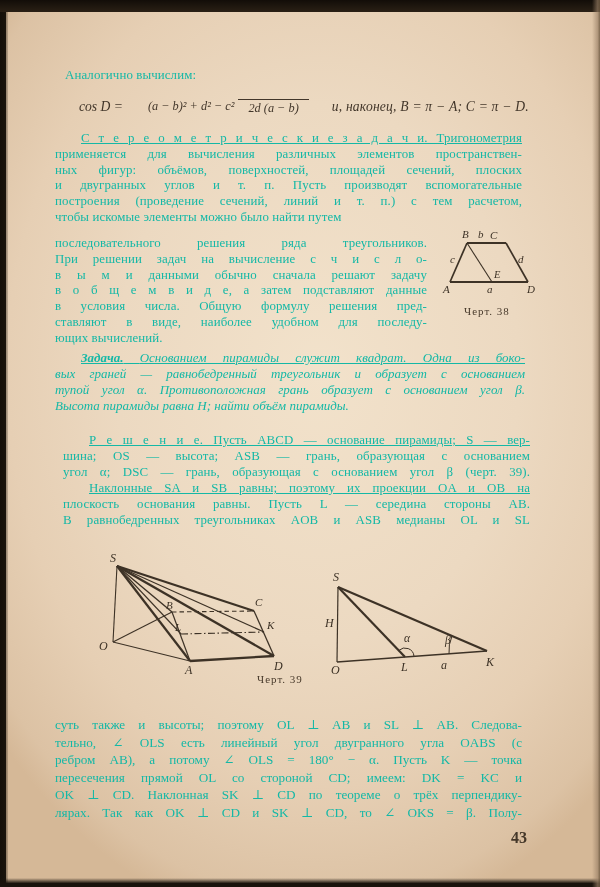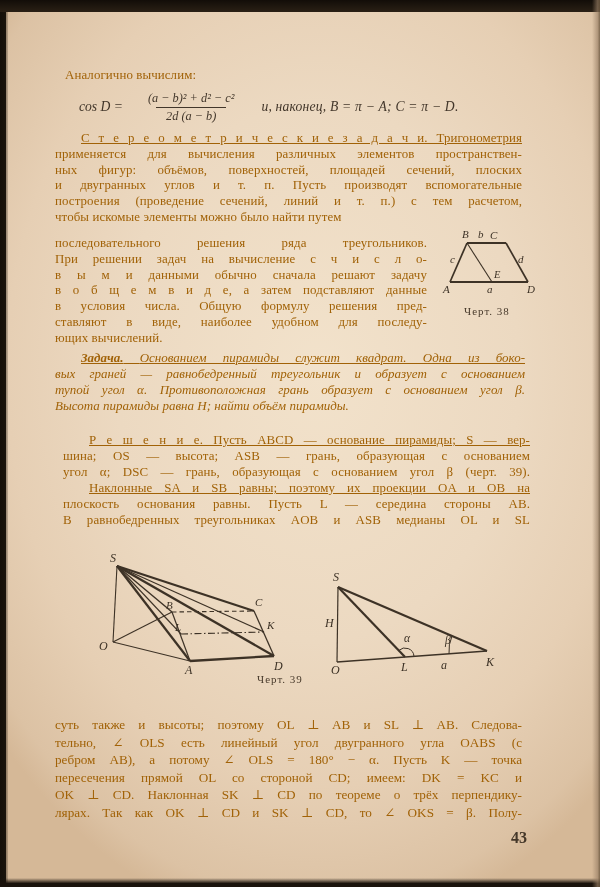--- a/index.html
+++ b/index.html
@@ -9,35 +9,35 @@
   }
   .paper{
     position:absolute;left:0;top:0;width:600px;height:887px;
     background:radial-gradient(ellipse 420px 560px at 53% 42%, #f2e2cb 0%, #ecd9c1 48%, #e6cfb4 74%, #dcc2a4 94%, #d5b897 100%);
   }
   .band-top{position:absolute;left:0;top:0;width:600px;height:12px;background:linear-gradient(#120d08,#2a2015);}
   .band-left{position:absolute;left:0;top:0;width:8px;height:887px;background:linear-gradient(90deg,#140f09,#32261733);border:0;}
   .band-left-core{position:absolute;left:0;top:0;width:6px;height:887px;background:#17110a;}
   .band-bottom{position:absolute;left:0;top:878px;width:600px;height:9px;background:linear-gradient(#3a2c1a00,#1a130c 60%);}
   .band-right{position:absolute;left:592px;top:0;width:8px;height:887px;background:linear-gradient(90deg,#c9af9200,#9a8066a8 70%,#6b573fd9);}
-  .ink{color:#a16207;}
+  .ink{color:#14b8a6;}
   .line{position:relative;white-space:normal;}
   .block{position:absolute;}
   .just .line{text-align:justify;text-align-last:justify;}
   .just .line.endline{text-align-last:left;}
   .ind{padding-left:26px;text-decoration:underline;}
   .body-txt{font-size:12.9px;letter-spacing:.1px;}
   .stereo{line-height:15.8px;}
   .taskp{font-style:italic;line-height:16.1px;font-size:13px;}
   .solp{line-height:16.05px;margin-left:8px;}
   .closep{line-height:17.5px;font-size:13.2px;}
   .bold{font-weight:bold;}
   .formula-row{position:absolute;display:flex;align-items:center;font-style:italic;font-size:13.6px;color:#42362a;}
   .formula-row .lhs{margin-right:6px;font-style:italic;}
-  .frac{display:inline-flex;flex-direction:column;align-items:center;margin:0 6px;font-size:12.3px;line-height:1.15;}
+  .frac{display:inline-flex;align-items:flex-start;margin:0 6px;font-size:12.3px;line-height:1.15;}
   .frac .num{padding:0 4px 1px;}
   .frac .den{border-top:1.2px solid #42362a;padding:1px 10px 0;}
   .formula-row .rhs{margin-left:8px;letter-spacing:.2px;}
   .caption{position:absolute;font-size:11px;color:#493b2c;letter-spacing:1px;}
   svg text{font-family:"Liberation Serif","DejaVu Serif",serif;font-style:italic;fill:#3d3226;}
   .pgnum{position:absolute;font-size:16px;font-weight:bold;color:#3f332575;color:#443729;}
 </style>
 </head>
 <body>
 

